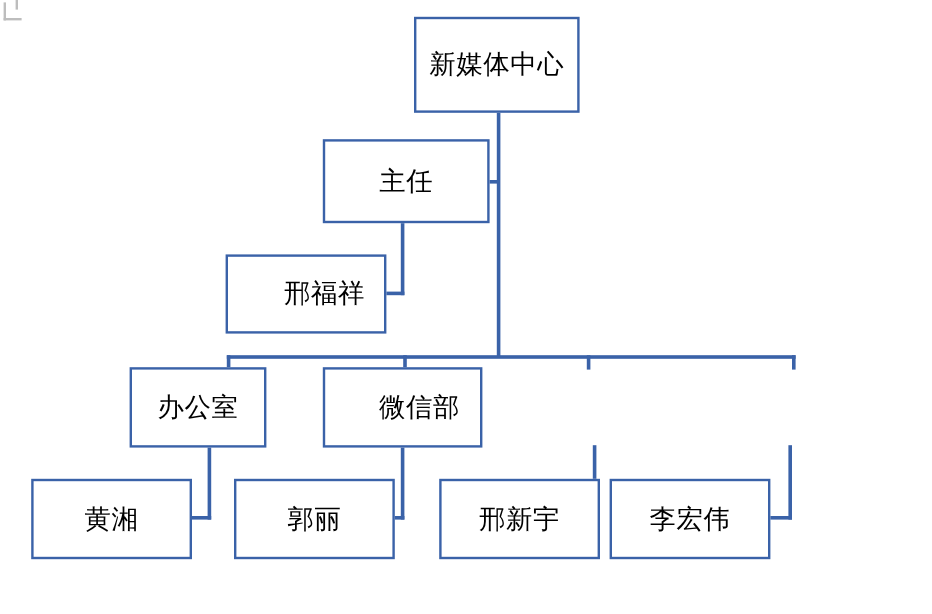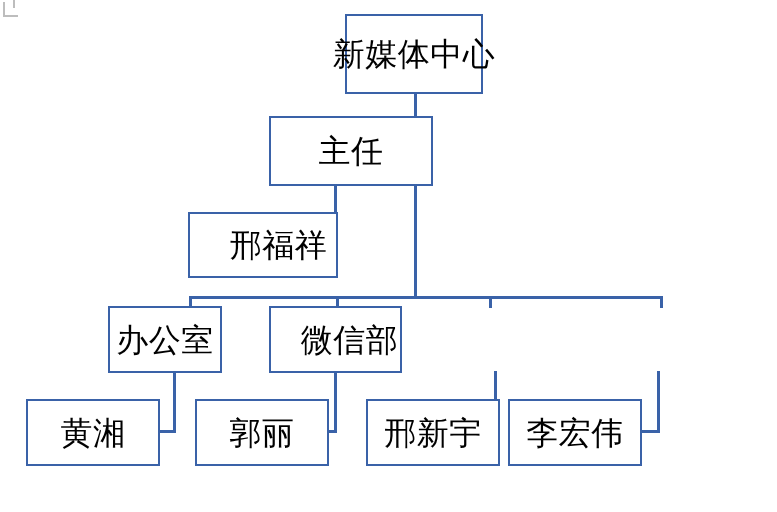--- a/index.html
+++ b/index.html
@@ -43,21 +43,21 @@
     box-sizing: border-box;
     background: #ffffff;
     border: 2px solid #3a62a8;
     display: flex;
     align-items: center;
     justify-content: center;
     z-index: 5;
   }
   .node .label {
     color: #000000;
-    font-size: 32px;
+    font-size: 22px;
     line-height: 1;
     letter-spacing: 0.5px;
     white-space: nowrap;
     font-family: "Liberation Sans", "DejaVu Sans", sans-serif;
   }
   
   .conn {
     position: absolute;
     background: #3a62a8;
     z-index: 1;
@@ -95,25 +95,25 @@
   <div class="conn v" style="left:494px; top:371px; height:62px;"></div>
   <div class="conn h" style="left:480px; top:430px; width:17px;"></div>
 
   <div class="conn v" style="left:657px; top:371px; height:62px;"></div>
   <div class="conn h" style="left:641px; top:430px; width:19px;"></div>
 
   <div class="node" style="left:345px; top:14px; width:138px; height:80px;">
     <span class="label">新媒体中心</span>
   </div>
 
-  <div class="node" style="left:269px; top:116px; width:164px; height:70px;">
+  <div class="node" style="left:269px; top:116px; width:139px; height:70px;">
     <span class="label">主任</span>
   </div>
 
-  <div class="node" style="left:188px; top:212px; width:150px; height:66px;padding-left:31px;">
+  <div class="node" style="left:188px; top:212px; width:134px; height:66px;padding-left:31px;">
     <span class="label">邢福祥</span>
   </div>
 
   <div class="node" style="left:108px; top:306px; width:114px; height:67px;">
     <span class="label">办公室</span>
   </div>
 
   <div class="node" style="left:269px; top:306px; width:133px; height:67px;padding-left:28px;">
     <span class="label">微信部</span>
   </div>

